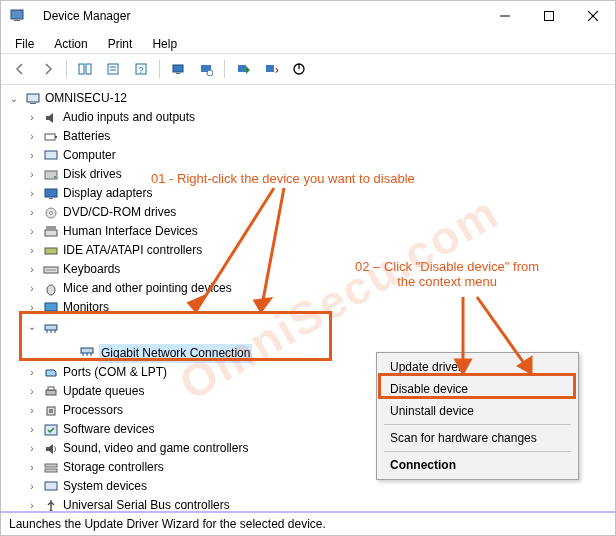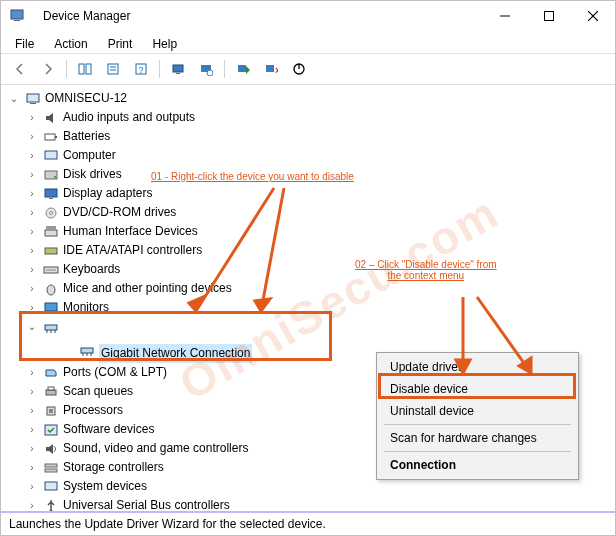--- a/index.html
+++ b/index.html
@@ -140,24 +140,23 @@
     padding: 0 8px;
     border-top: 2px solid #c4b5fd;
     font-size: 12px;
     background: #fff;
   }
   
   .ann {
     position: absolute;
     pointer-events: none;
     color: #e05a1c;
-    font-size: 10px;
+    font-size: 13px;
     font-weight: 500;
     z-index: 60;
-    text-decoration: underline;
   }
   .ann-box {
     position: absolute;
     border: 3px solid #e05a1c;
     pointer-events: none;
     z-index: 55;
   }
   .watermark {
     position: absolute;
     left: 55%; top: 50%;
@@ -432,21 +431,21 @@
             <span>Ports (COM &amp; LPT)</span>
           </div>
           <div class="node">
             <span class="expander">›</span>
             <span class="nicon">
               <svg width="16" height="16">
                 <rect x="3" y="6" width="10" height="5" fill="#bbb" stroke="#555"></rect>
                 <rect x="5" y="3" width="6" height="3" fill="#fff" stroke="#555"></rect>
               </svg>
             </span>
-            <span>Scan queues</span>
+            <span>Update queues</span>
           </div>
           <div class="node">
             <span class="expander">›</span>
             <span class="nicon">
               <svg width="16" height="16">
                 <rect x="4" y="4" width="8" height="8" fill="#ddd" stroke="#555"></rect>
                 <rect x="6" y="6" width="4" height="4" fill="#888"></rect>
               </svg>
             </span>
             <span>Processors</span>

